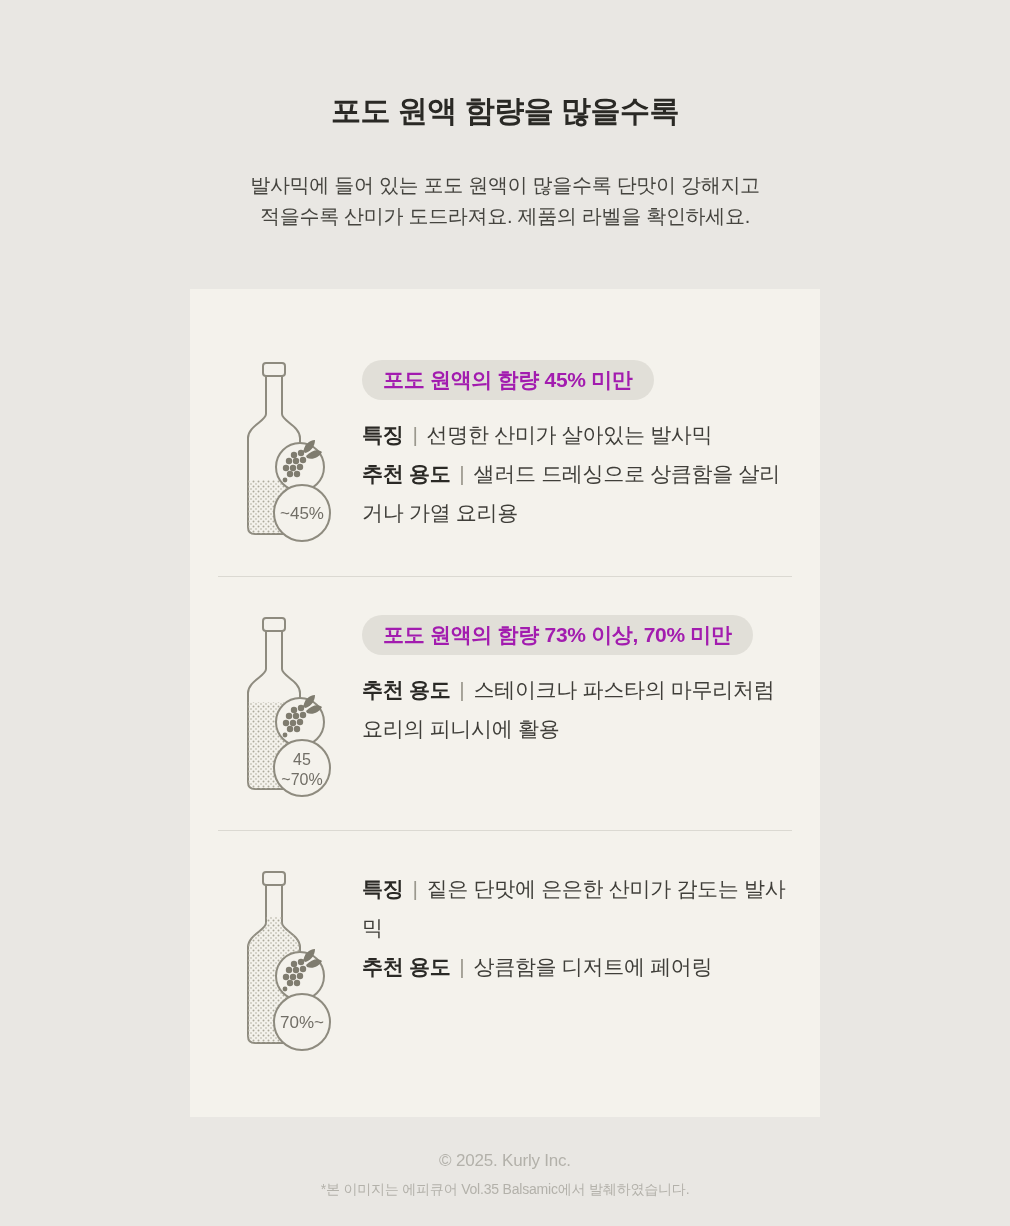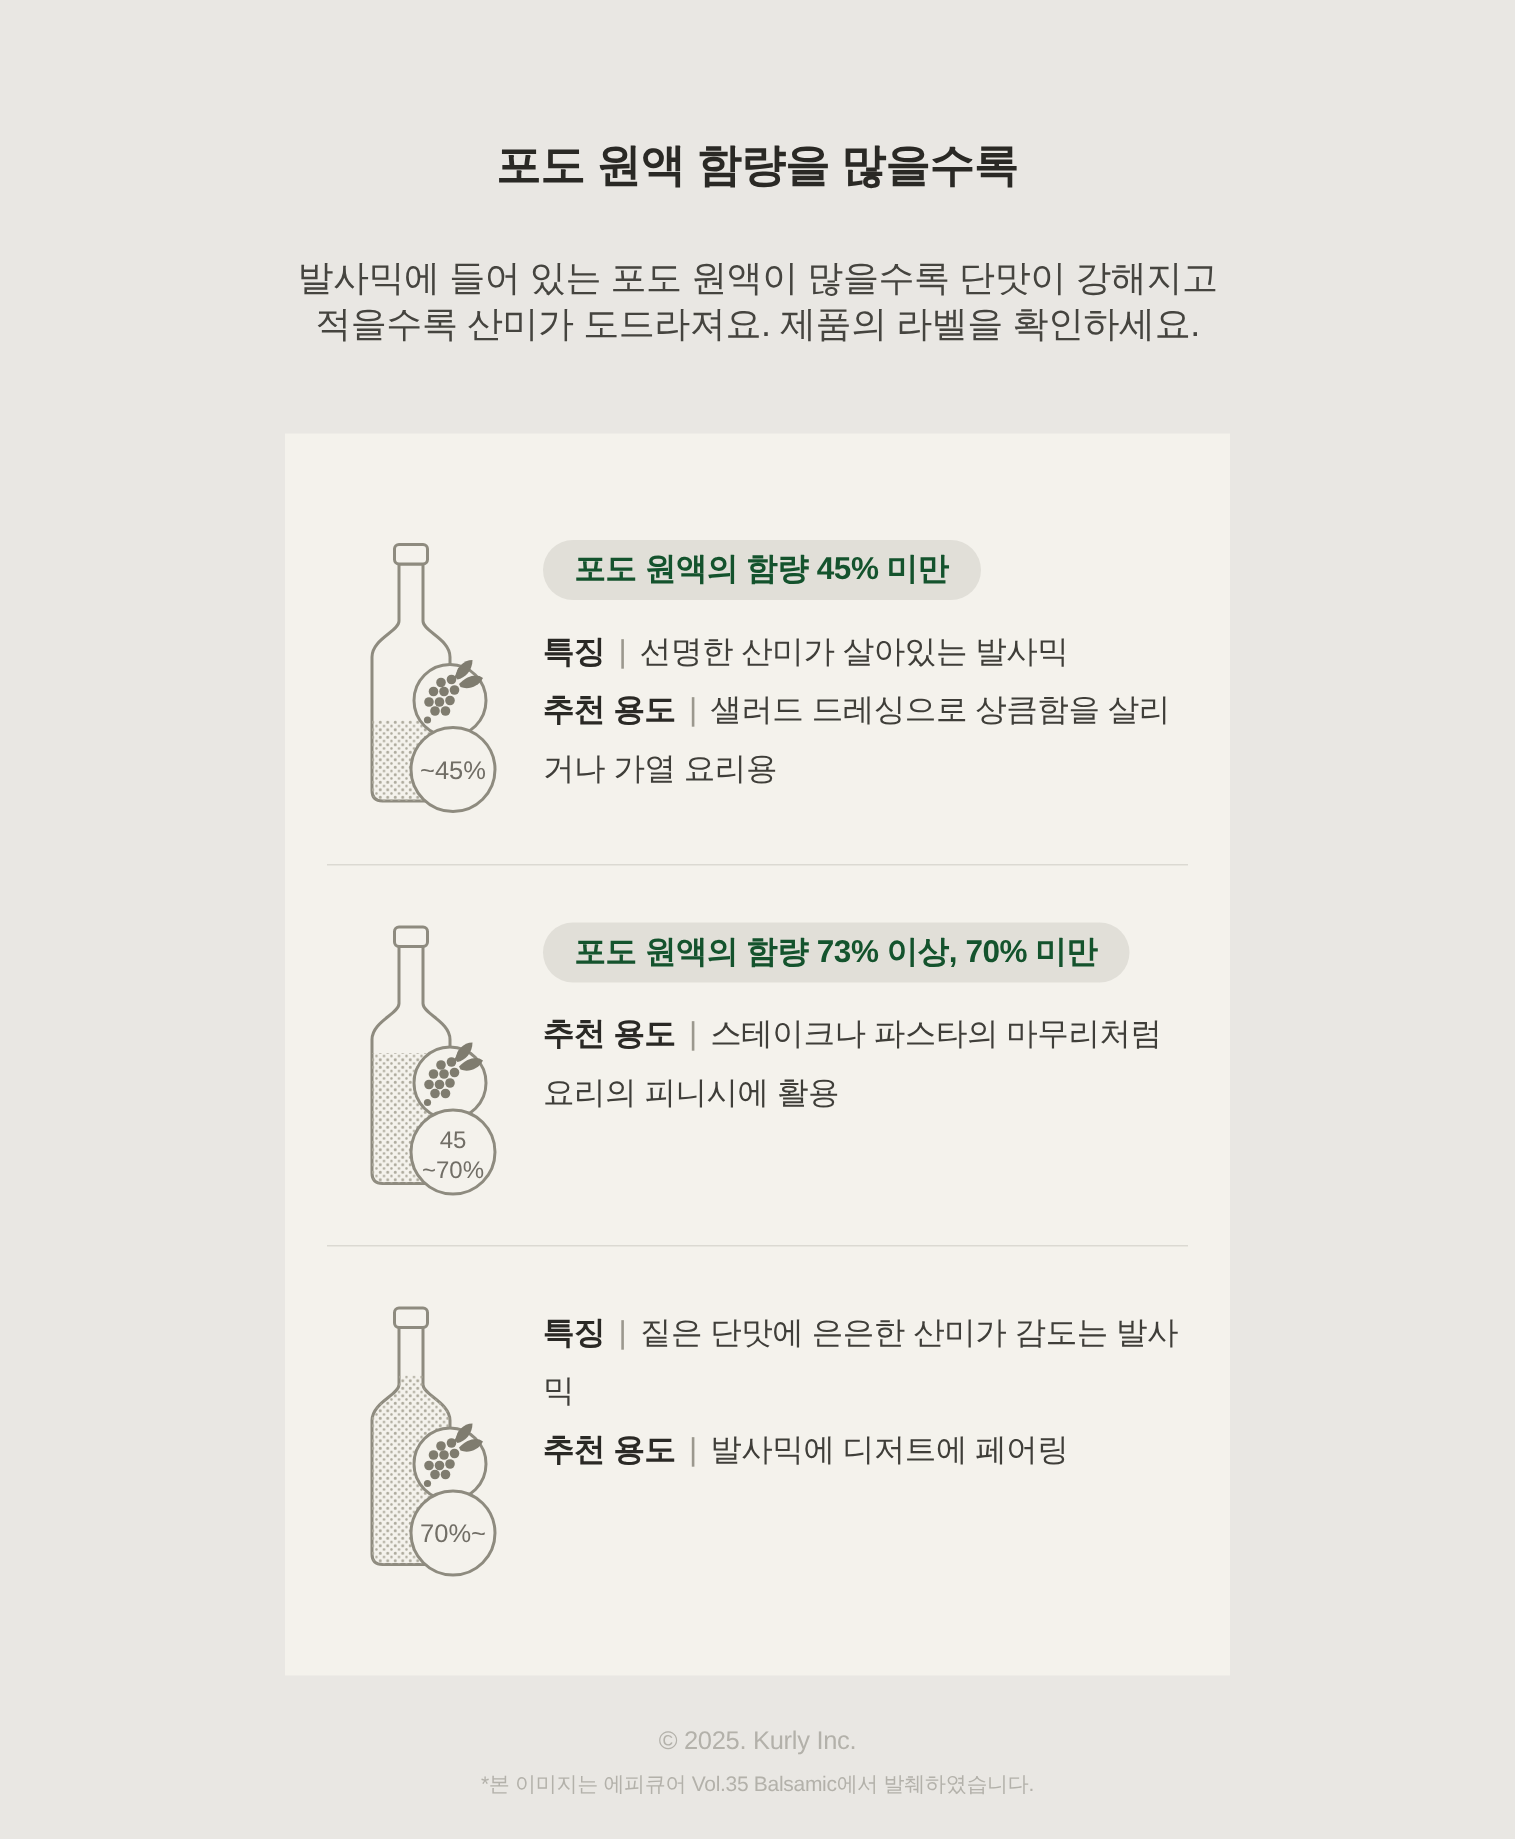--- a/index.html
+++ b/index.html
@@ -20,21 +20,21 @@
   .page-title {
     margin: 0;
     font-size: 30px;
     line-height: 42px;
     font-weight: 700;
     color: #2A2925;
     letter-spacing: -0.5px;
   }
   .subtitle {
     margin-top: 38px;
-    font-size: 24px;
+    font-size: 20px;
     line-height: 31px;
     color: #45443F;
     letter-spacing: -0.3px;
   }
   .card {
     width: 630px;
     margin: 57px auto 0;
     background: #F4F2EC;
     padding: 0 28px;
     box-sizing: border-box;
@@ -43,21 +43,21 @@
   .section { display: flex; align-items: flex-start; }
   .section-1 { padding: 71px 0 30px; }
   .section-2 { padding: 38px 0 29px; border-top: 1px solid #DBD9D2; }
   .section-3 { padding: 38px 0 62px; border-top: 1px solid #DBD9D2; }
   .icon-col { flex: 0 0 144px; padding-left: 24px; box-sizing: border-box; }
   .icon-col svg { display: block; }
   .content-col { flex: 1; max-width: 432px; }
   .badge {
     display: inline-block;
     background: #E1DFD8;
-    color: #14532d;
+    color: #a21caf;
     font-size: 21px;
     font-weight: 700;
     line-height: 40px;
     height: 40px;
     padding: 0 21px;
     border-radius: 21px;
     letter-spacing: -0.3px;
     margin-bottom: 15px;
     white-space: nowrap;
   }
@@ -231,21 +231,21 @@
           </g>
           <circle class="bubble" cx="60" cy="153" r="28"></circle>
           <text class="bubble-label" x="60" y="159">70%~</text>
         </svg>
       </div>
       <div class="content-col">
         <p class="feature">
           <span class="label">특징</span><span class="sep">|</span><span>짙은 단맛에 은은한 산미가 감도는 발사믹</span>
         </p>
         <p class="feature">
-          <span class="label">추천 용도</span><span class="sep">|</span><span>발사믹에 디저트에 페어링</span>
+          <span class="label">추천 용도</span><span class="sep">|</span><span>상큼함을 디저트에 페어링</span>
         </p>
       </div>
     </div>
 
   </div>
 
   <div class="page-footer">
     <div class="footer-copyright">© 2025. Kurly Inc.</div>
     <div class="footer-note">*본 이미지는 에피큐어 Vol.35 Balsamic에서 발췌하였습니다.</div>
   </div>

